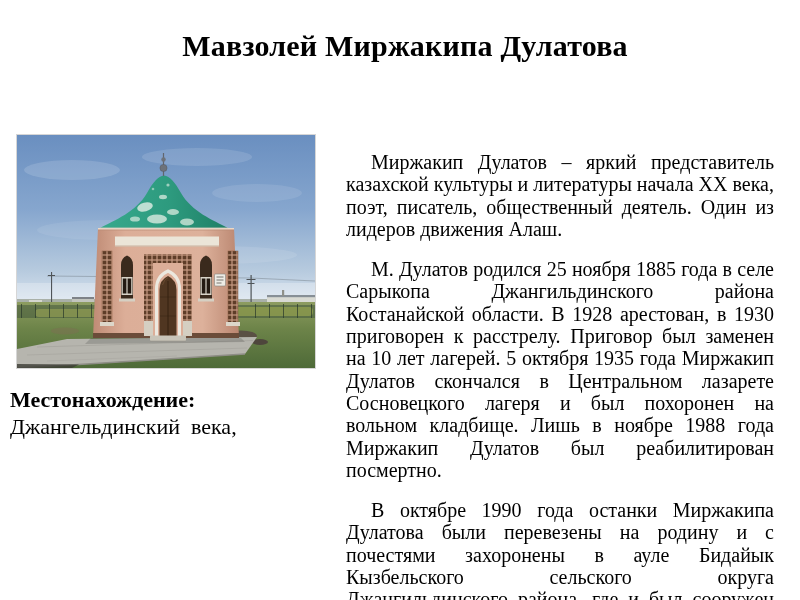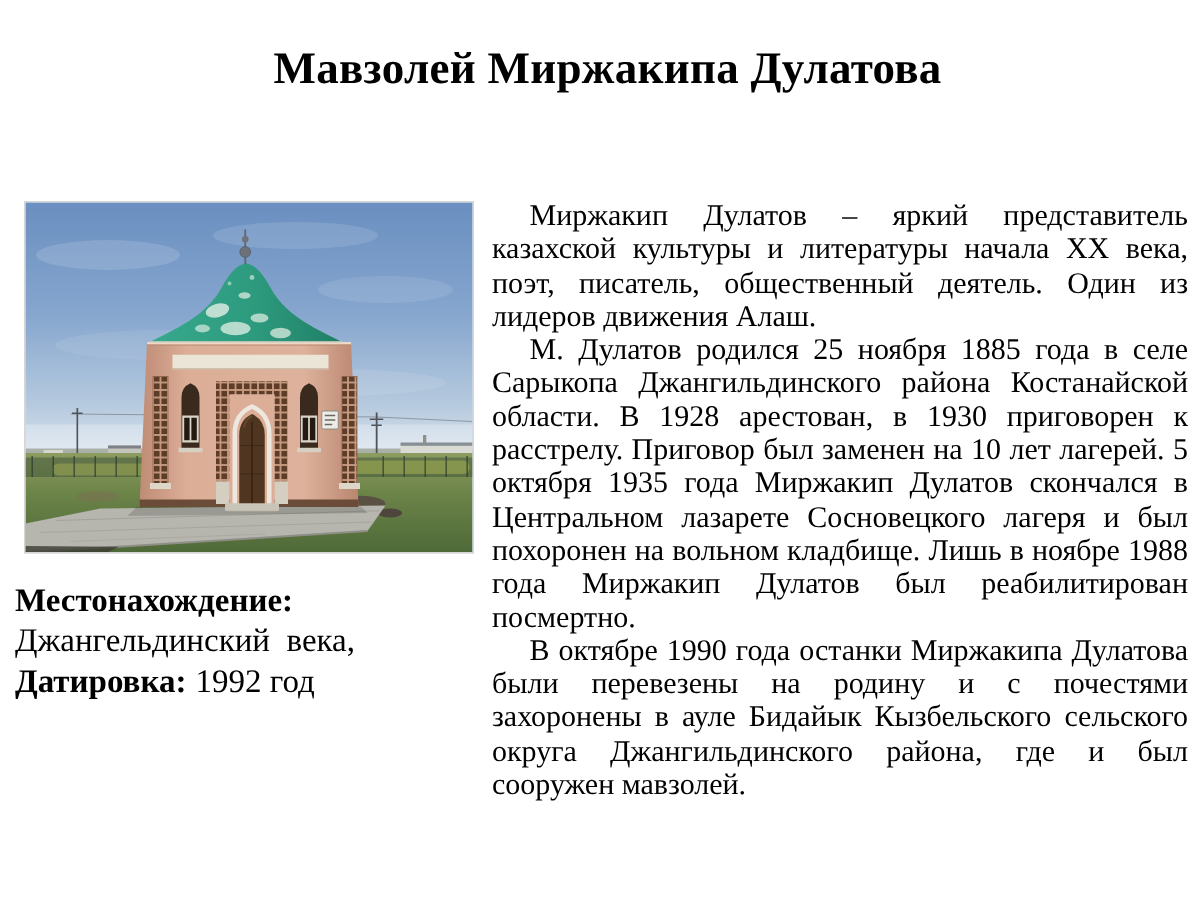--- a/index.html
+++ b/index.html
@@ -24,21 +24,21 @@
     font-size:22px;line-height:27px;text-align:left;
   }
   .cap-line{white-space:pre-wrap;}
   .cap-line.nowrapline{white-space:normal;}
   .bold{font-weight:bold;}
   .dating-value{margin-left:6px;}
   .bodytext{
     position:absolute;left:328px;top:133px;width:464px;
     font-size:20px;line-height:22.3px;text-align:justify;
   }
-  .bodytext p{margin:0;text-indent:25px;text-align-last:left;}
+  .bodytext p{margin:18px;text-indent:25px;text-align-last:left;}
 </style>
 </head>
 <body>
 
 <div class="slide">
 
   <h1 class="title">Мавзолей Миржакипа Дулатова</h1>
 
   <figure class="photo">
     <svg width="298" height="233" viewBox="0 0 298 233" xmlns="http://www.w3.org/2000/svg">
@@ -208,21 +208,20 @@
           <circle cx="146.5" cy="24.5" r="2.2" fill="#6d727a"></circle>
           <path d="M 146.5 10 A 4.5 4.5 0 1 0 146.5 19.4 A 3.6 3.6 0 1 1 146.5 10 Z" fill="#61666d" transform="rotate(-15 146.5 14.7)"></path>
         </g>
       </g>
     </svg>
   </figure>
 
   <div class="caption">
     <div class="cap-line bold">Местонахождение:</div>
     <div class="cap-line">Джангельдинский  века,</div>
-    <div class="cap-line nowrapline"><span class="bold">Датировка:</span><span class="dating-value">1992 год</span></div>
   </div>
 
   <div class="bodytext">
     <p>Миржакип Дулатов – яркий представитель казахской культуры и литературы начала XX века, поэт, писатель, общественный деятель. Один из лидеров движения Алаш.</p>
     <p>М. Дулатов родился 25 ноября 1885 года в селе Сарыкопа Джангильдинского района Костанайской области. В 1928 арестован, в 1930 приговорен к расстрелу. Приговор был заменен на 10 лет лагерей. 5 октября 1935 года Миржакип Дулатов скончался в Центральном лазарете Сосновецкого лагеря и был похоронен на вольном кладбище. Лишь в ноябре 1988 года Миржакип Дулатов был реабилитирован посмертно.</p>
     <p>В октябре 1990 года останки Миржакипа Дулатова были перевезены на родину и с почестями захоронены в ауле Бидайык Кызбельского сельского округа Джангильдинского района, где и был сооружен мавзолей.</p>
   </div>
 
 </div>
 

